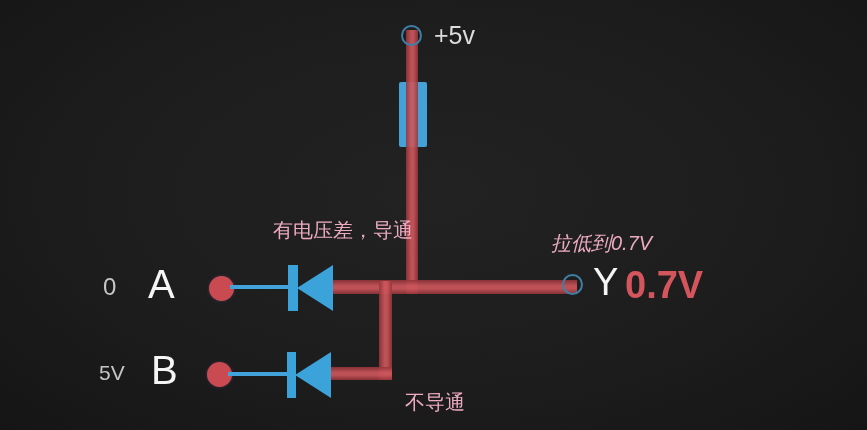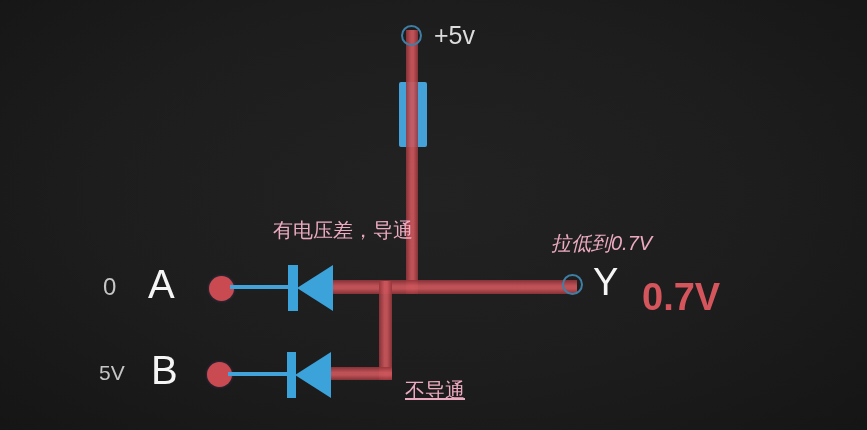--- a/index.html
+++ b/index.html
@@ -70,19 +70,19 @@
 
   <div class="abs val" style="left:99px;top:362px;font-size:21px;text-align:right;">5V</div>
   <div class="abs lbl" style="left:151px;top:350px;">B</div>
   <div class="abs node-dot" style="left:207px;top:362px;"></div>
   <div class="abs blue-line" style="left:228px;top:372px;width:61px;"></div>
   <div class="abs diode-bar" style="left:287px;top:352px;width:9px;"></div>
   <div class="abs diode-tri" style="left:295px;top:352px;"></div>
 
   <div class="abs terminal" style="left:562px;top:274px;"></div>
   <div class="abs lbl" style="left:593px;top:263px;font-size:38px;">Y</div>
-  <div class="abs out-val" style="left:625px;top:278px;margin-left:17px;">0.7V</div>
+  <div class="abs out-val" style="left:625px;top:266px;">0.7V</div>
 
   <div class="abs ann" style="left:253px;top:220px;margin-left:20px;">有电压差，导通</div>
   <div class="abs ann" style="left:551px;top:233px;font-style:italic;">拉低到0.7V</div>
-  <div class="abs ann" style="left:405px;top:380px;text-decoration:underline;">不导通</div>
+  <div class="abs ann" style="left:405px;top:392px;">不导通</div>
 
 </div>
 
 </body></html>

